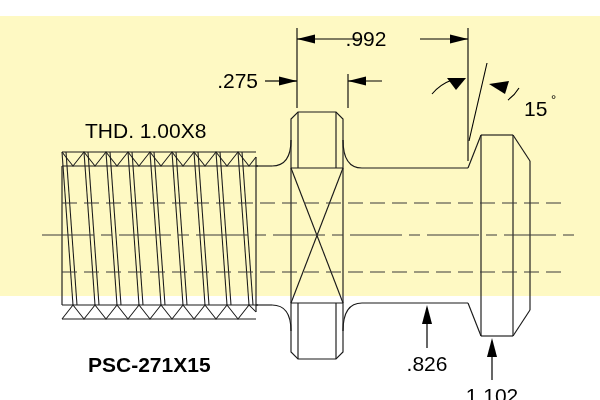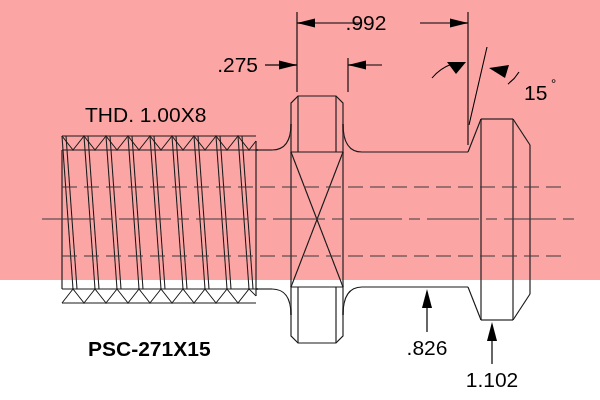--- a/index.html
+++ b/index.html
@@ -10,21 +10,22 @@
   body {
     width: 600px;
     height: 400px;
     overflow: hidden;
     font-family: "Liberation Sans", sans-serif;
   }
   #drawing-root {
     position: relative;
     width: 600px;
     height: 280px;
-    background: #fca5a5;
+    background: #fef9c3;
+    margin-top: 16px;
   }
   svg.sheet {
     display: block;
     width: 600px;
     height: 400px;
   }
   
   .visible-edge {
     stroke: #1a1a1a;
     stroke-width: 1.15;

